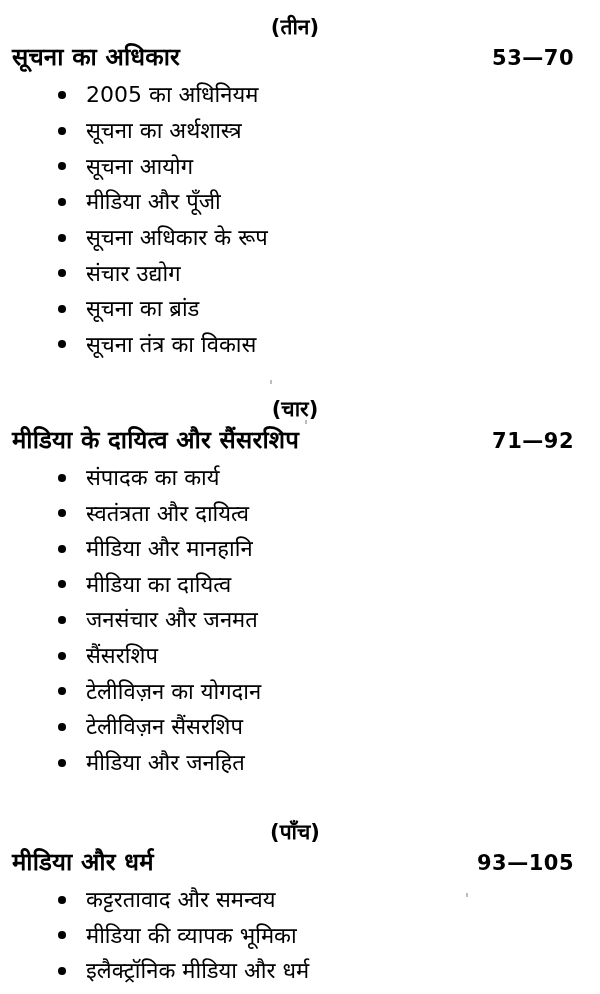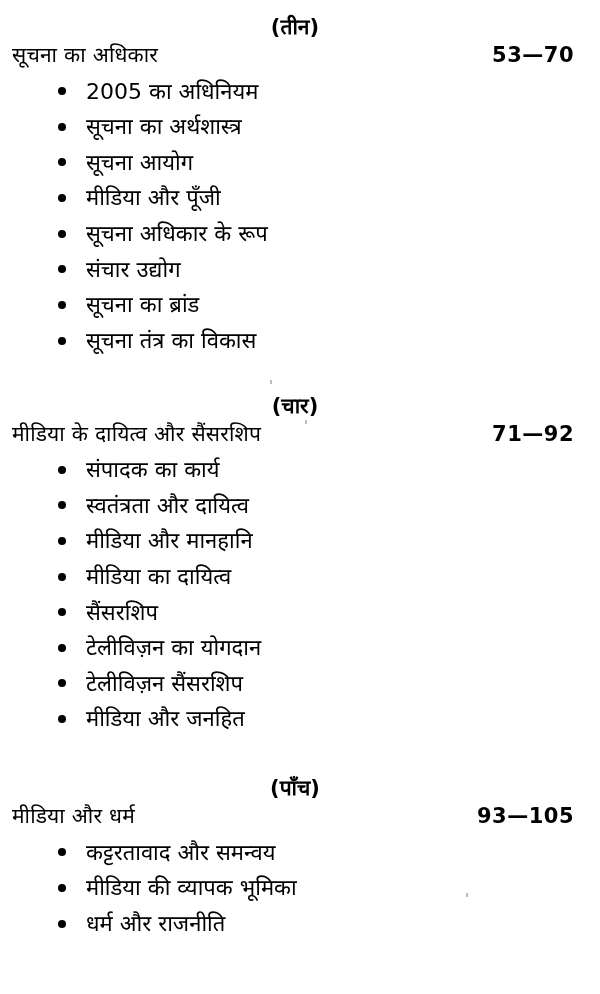--- a/index.html
+++ b/index.html
@@ -32,22 +32,22 @@
     margin: 0 0 2px 0;
     padding-left: 0px;
   }
   .section-head {
     display: flex;
     align-items: baseline;
     justify-content: space-between;
     margin: 0 0 4px 0;
   }
   .section-title {
-    font-size: 21px;
-    font-weight: normal;
+    font-size: 24px;
+    font-weight: bold;
     line-height: 1.3;
     padding-left: 2px;
     letter-spacing: 0.2px;
   }
   .section-pages {
     font-size: 21px;
     font-weight: bold;
     line-height: 1.3;
     white-space: nowrap;
     padding-right: 6px;
@@ -116,35 +116,37 @@
     <div class="section-number">(चार)</div>
     <div class="section-head">
       <div class="section-title">मीडिया के दायित्व और सैंसरशिप</div>
       <div class="section-pages">71—92</div>
     </div>
     <ul class="topic-list">
       <li><span class="bullet"></span><span>संपादक का कार्य</span></li>
       <li><span class="bullet"></span><span>स्वतंत्रता और दायित्व</span></li>
       <li><span class="bullet"></span><span>मीडिया और मानहानि</span></li>
       <li><span class="bullet"></span><span>मीडिया का दायित्व</span></li>
+      <li><span class="bullet"></span><span>जनसंचार और जनमत</span></li>
       <li><span class="bullet"></span><span>सैंसरशिप</span></li>
       <li><span class="bullet"></span><span>टेलीविज़न का योगदान</span></li>
       <li><span class="bullet"></span><span>टेलीविज़न सैंसरशिप</span></li>
       <li><span class="bullet"></span><span>मीडिया और जनहित</span></li>
     </ul>
   </div>
 
   <div class="gap-2"></div>
 
   <div class="section">
     <div class="section-number">(पाँच)</div>
     <div class="section-head">
       <div class="section-title">मीडिया और धर्म</div>
       <div class="section-pages">93—105</div>
     </div>
     <ul class="topic-list">
       <li><span class="bullet"></span><span>कट्टरतावाद और समन्वय</span></li>
       <li><span class="bullet"></span><span>मीडिया की व्यापक भूमिका</span></li>
+      <li><span class="bullet"></span><span>इलैक्ट्रॉनिक मीडिया और धर्म</span></li>
       <li><span class="bullet"></span><span>धर्म और राजनीति</span></li>
     </ul>
   </div>
 
 </div>
 
 </body></html>

